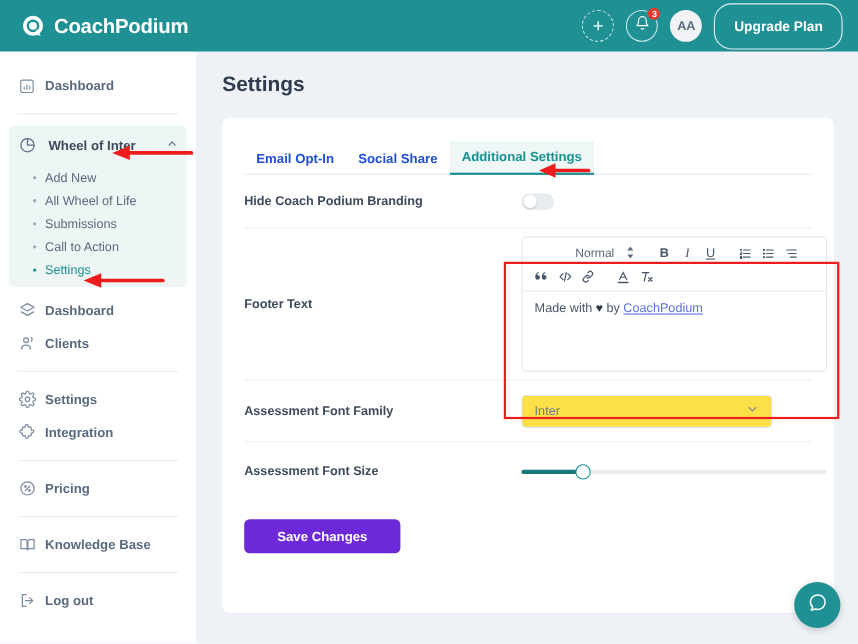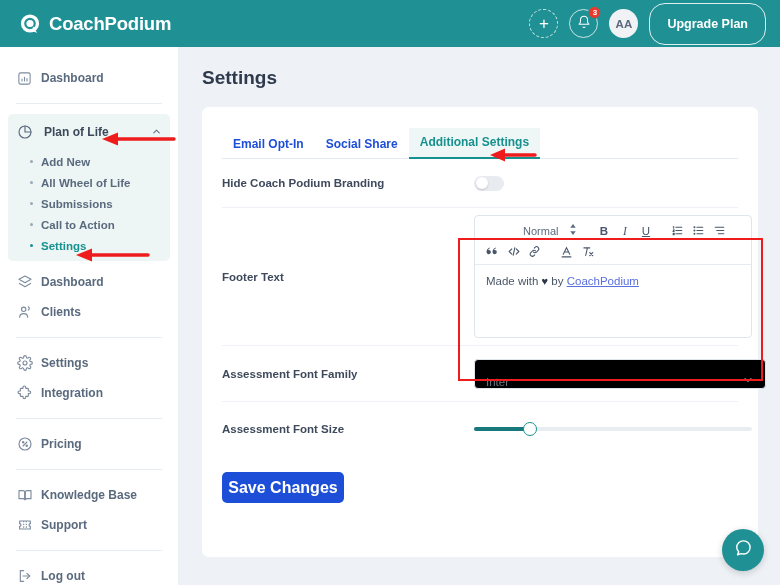--- a/index.html
+++ b/index.html
@@ -87,21 +87,21 @@
   .group-head {
     display: flex; align-items: center; gap: 11px;
     height: 30px; padding: 0 8px;
     color: #3e4a5c; font-size: 12px; font-weight: bold;
     cursor: pointer;
   }
   .chev { margin-left: auto; color: #5a6a7e; font-size: 10px; }
   .sub-item {
     display: flex; align-items: center; gap: 8px;
     height: 21px; padding-left: 22px;
-    color: #5a6a7e; font-size: 11.5px; font-weight: bold;
+    color: #5a6a7e; font-size: 11.5px; font-weight: normal;
     cursor: pointer;
   }
   .sub-item.active { color: #17918f; }
   .dot { width: 3px; height: 3px; border-radius: 50%; background: #9aa8b8; }
   .sub-item.active .dot { background: #17918f; }
 
   
   .main {
     position: absolute; top: 47px; left: 178px;
     width: 602px; height: 538px;
@@ -182,48 +182,48 @@
     min-height: 72px; padding: 10px 11px;
     font-size: 11.5px; color: #4a5668;
   }
   .editor-body a {
     color: #5a6fe0; text-decoration: underline;
   }
   .heart { color: #2b3545; font-size: 11px; }
 
   
   .select {
-    width: 292px; height: 30px;
+    width: 228px; height: 30px;
     border: 1px solid #dfe5ec; border-radius: 4px;
-    display: flex; align-items: flex-end;
+    display: flex; align-items: center;
     padding: 0 11px; color: #6b7888; font-size: 11.5px;
-    background: #000000; cursor: pointer;
+    background: #fde047; cursor: pointer;
   }
   .select .chev-d { margin-left: auto; color: #7e8b9b; font-size: 10px; }
 
   
   .slider { width: 278px; height: 14px; position: relative; cursor: pointer; }
   .track {
     position: absolute; top: 5px; left: 0;
     width: 278px; height: 4px; border-radius: 2px; background: #e9edf2;
   }
   .track-fill {
     position: absolute; top: 5px; left: 0;
     height: 4px; border-radius: 2px; background: #17797c;
   }
   .thumb {
     position: absolute; top: 0; width: 14px; height: 14px;
     border-radius: 50%; background: #fff;
     border: 1.6px solid #17918f;
   }
 
   .save-btn {
-    margin-top: 16px; height: 31px; width: 122px;
-    background: #1d4ed8; color: #fff; border: none; border-radius: 5px;
-    font-size: 16px; font-weight: bold; cursor: pointer;
+    margin-top: 16px; height: 31px; width: 142px;
+    background: #6d28d9; color: #fff; border: none; border-radius: 5px;
+    font-size: 12px; font-weight: bold; cursor: pointer;
   }
 
   
   .help-fab {
     position: absolute; right: 16px; bottom: 14px;
     width: 42px; height: 42px; border-radius: 50%;
     background: #1f9195;
     display: flex; align-items: center; justify-content: center;
     cursor: pointer; box-shadow: 0 2px 7px rgba(0,0,0,.18);
   }
@@ -286,21 +286,21 @@
     <div class="nav-sep"></div>
 
     <div class="group">
       <div class="group-head">
         <span class="nav-icon">
           <svg width="16" height="16" viewBox="0 0 24 24" fill="none" stroke="#5a6a7e" stroke-width="1.7">
             <circle cx="12" cy="12" r="9"></circle>
             <path d="M12 3v9h9" stroke-linecap="round"></path>
           </svg>
         </span>
-        <span>Plan of Life</span>
+        <span>Wheel of Inter</span>
         <span class="chev">
           <svg width="11" height="11" viewBox="0 0 24 24" fill="none" stroke="#5a6a7e" stroke-width="2.2" stroke-linecap="round">
             <path d="m6 15 6-6 6 6"></path>
           </svg>
         </span>
       </div>
       <div style="height:4px"></div>
       <div class="sub-item">
         <span class="dot"></span>
         <span>Add New</span>
@@ -381,29 +381,20 @@
     <div class="nav-sep"></div>
 
     <div class="nav-item">
       <span class="nav-icon">
         <svg width="16" height="16" viewBox="0 0 24 24" fill="none" stroke="#7c8b9e" stroke-width="1.7" stroke-linejoin="round">
           <path d="M3 5.5h6a2.5 2.5 0 0 1 2.5 2.5v11A2 2 0 0 0 9.5 17.5H3Z"></path>
           <path d="M21 5.5h-6A2.5 2.5 0 0 0 12.5 8v11a2 2 0 0 1 2-1.5H21Z"></path>
         </svg>
       </span>
       <span>Knowledge Base</span>
-    </div>
-    <div class="nav-item">
-      <span class="nav-icon">
-        <svg width="16" height="16" viewBox="0 0 24 24" fill="none" stroke="#7c8b9e" stroke-width="1.7" stroke-linejoin="round">
-          <path d="M4 6h16v4a2 2 0 0 0 0 4v4H4v-4a2 2 0 0 0 0-4Z"></path>
-            <path d="M10 6v12M14 6v12" stroke-dasharray="2 2"></path>
-        </svg>
-      </span>
-      <span>Support</span>
     </div>
 
     <div class="nav-sep"></div>
 
     <div class="nav-item">
       <span class="nav-icon">
         <svg width="16" height="16" viewBox="0 0 24 24" fill="none" stroke="#7c8b9e" stroke-width="1.7" stroke-linecap="round" stroke-linejoin="round">
           <path d="M10 4H5v16h5"></path>
             <path d="M15 8l4 4-4 4"></path>
             <path d="M19 12H9"></path>

